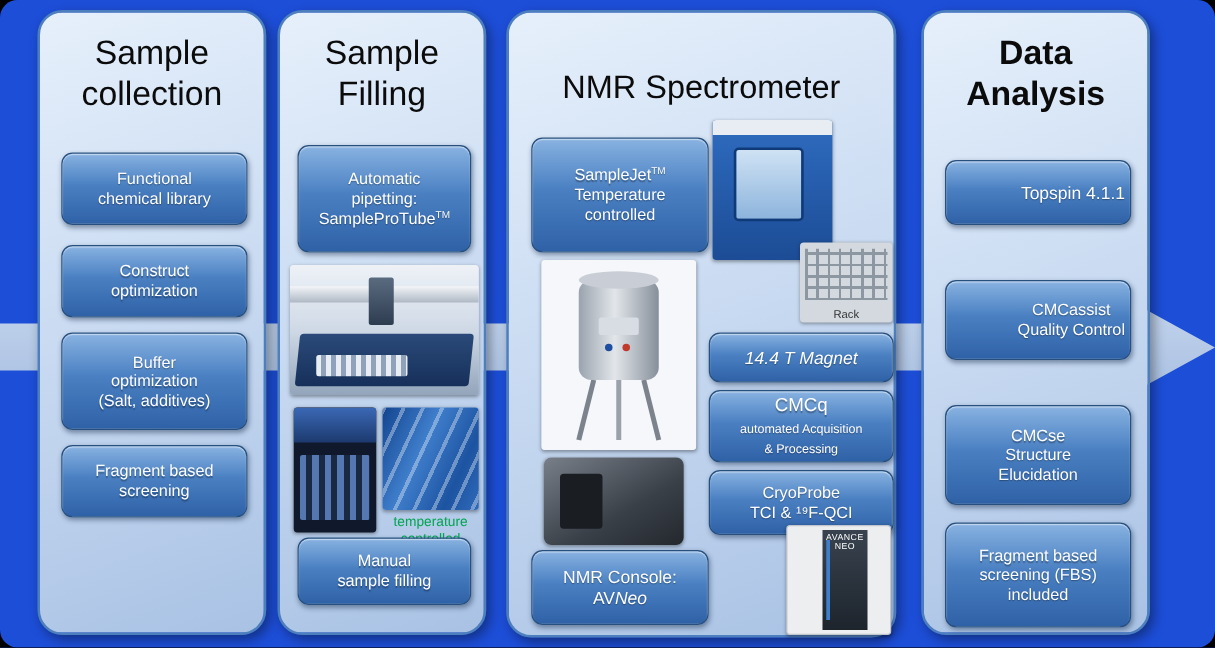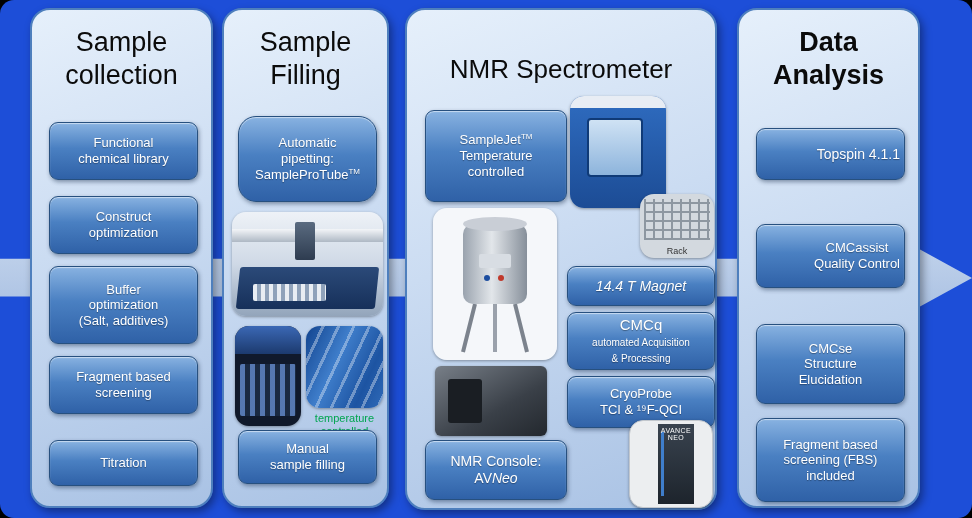--- a/index.html
+++ b/index.html
@@ -23,21 +23,21 @@
     text-align:center;background:linear-gradient(to bottom,#88b2e1 0%,#4a80c2 45%,#2f61a7 100%);
     border:1px solid #27507f;box-shadow:1px 2px 4px rgba(20,40,70,.45), inset 0 1px 1px rgba(255,255,255,.55);
     font-size:13px;line-height:1.2;text-shadow:0 1px 1px rgba(0,0,0,.35);}
   .btn-text{white-space:pre-line;padding:2px 4px;}
   .btn sup{font-size:8px;}
   .fs14{font-size:14px;}
   .cmcq-big{font-size:15px;}
   .cmcq-small{font-size:10px;line-height:1.25;display:inline;}
 
   
-  .photo{position:absolute;overflow:hidden;border-radius:14px;box-shadow:0 1px 3px rgba(0,0,0,.35);}
+  .photo{position:absolute;overflow:hidden;border-radius:3px;box-shadow:0 1px 3px rgba(0,0,0,.35);}
 
   .p2-photo-main{background:linear-gradient(to bottom,#eef2f7 0%,#cfd9e6 50%,#93a5bb 100%);}
   .pr-rail{position:absolute;left:0;right:0;top:16%;height:13%;background:linear-gradient(#f3f5f8,#aeb8c4);}
   .pr-deck{position:absolute;left:4%;right:4%;bottom:7%;height:40%;background:linear-gradient(#2b4a79,#16305a);transform:skewX(-6deg);border-radius:3px;}
   .pr-head{position:absolute;left:42%;top:10%;width:13%;height:36%;background:linear-gradient(#5a6b80,#2e3c50);border-radius:2px;}
   .pr-tubes{position:absolute;left:14%;bottom:14%;width:48%;height:17%;background:repeating-linear-gradient(90deg,#e8edf3 0 4px,#8fa2ba 4px 8px);border-radius:2px;}
 
   .ph-dark{background:#10192b;}
   .ph-dark .ph-top{position:absolute;left:0;right:0;top:0;height:28%;background:linear-gradient(#3b68b5,#1c3a6e);}
   .ph-dark .ph-tubes{position:absolute;left:8%;right:8%;bottom:10%;height:52%;background:repeating-linear-gradient(90deg,#5d82c0 0 5px,#1b2b44 5px 10px);opacity:.9;border-radius:2px;}
@@ -86,29 +86,26 @@
       </div>
     <div class="btn" style="left:17px;top:256px;width:149px;height:78px;">
         <div class="btn-text">Buffer
 optimization
 (Salt, additives)</div>
       </div>
     <div class="btn" style="left:17px;top:346px;width:149px;height:58px;">
         <div class="btn-text">Fragment based
 screening</div>
       </div>
-    <div class="btn" style="left:17px;top:430px;width:149px;height:46px;">
-        <div class="btn-text">Titration</div>
-      </div>
   </div>
 
   <div class="panel" style="left:222px;top:8px;width:167px;height:500px;">
     <div class="panel-title" style="top:16px;">Sample
 Filling</div>
-    <div class="btn" style="left:14px;top:106px;width:139px;height:86px;border-radius:18px;">
+    <div class="btn" style="left:14px;top:106px;width:139px;height:86px;">
       <div class="btn-text"><span>Automatic
 pipetting:
 SampleProTube</span><sup>TM</sup></div>
     </div>
     <div class="photo p2-photo-main" style="left:8px;top:202px;width:151px;height:104px;">
       <div class="pr-rail"></div>
       <div class="pr-head"></div>
       <div class="pr-deck"></div>
       <div class="pr-tubes"></div>
     </div>

